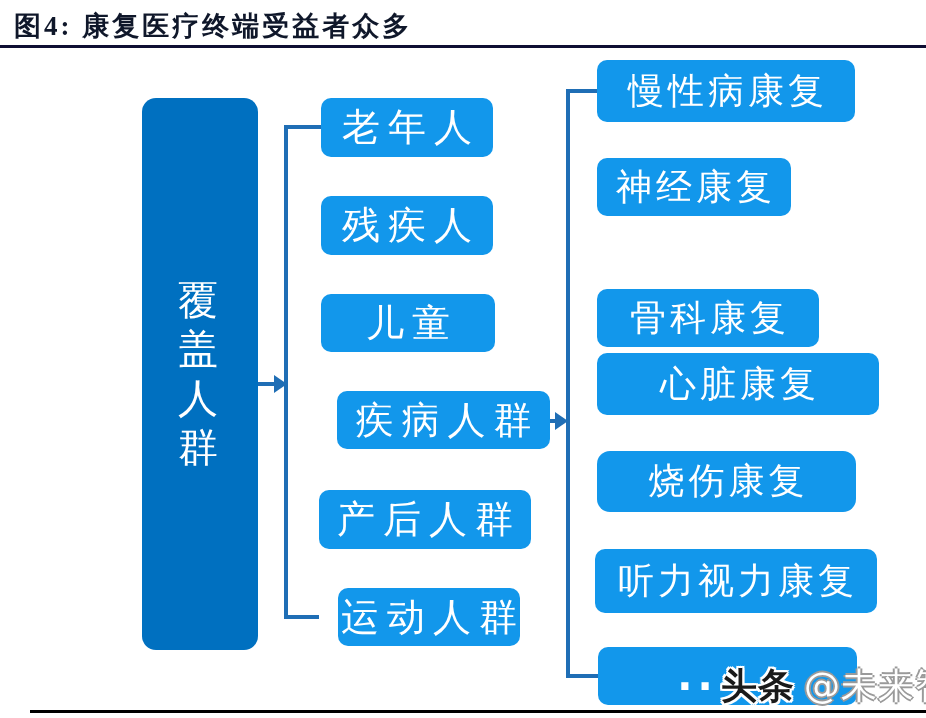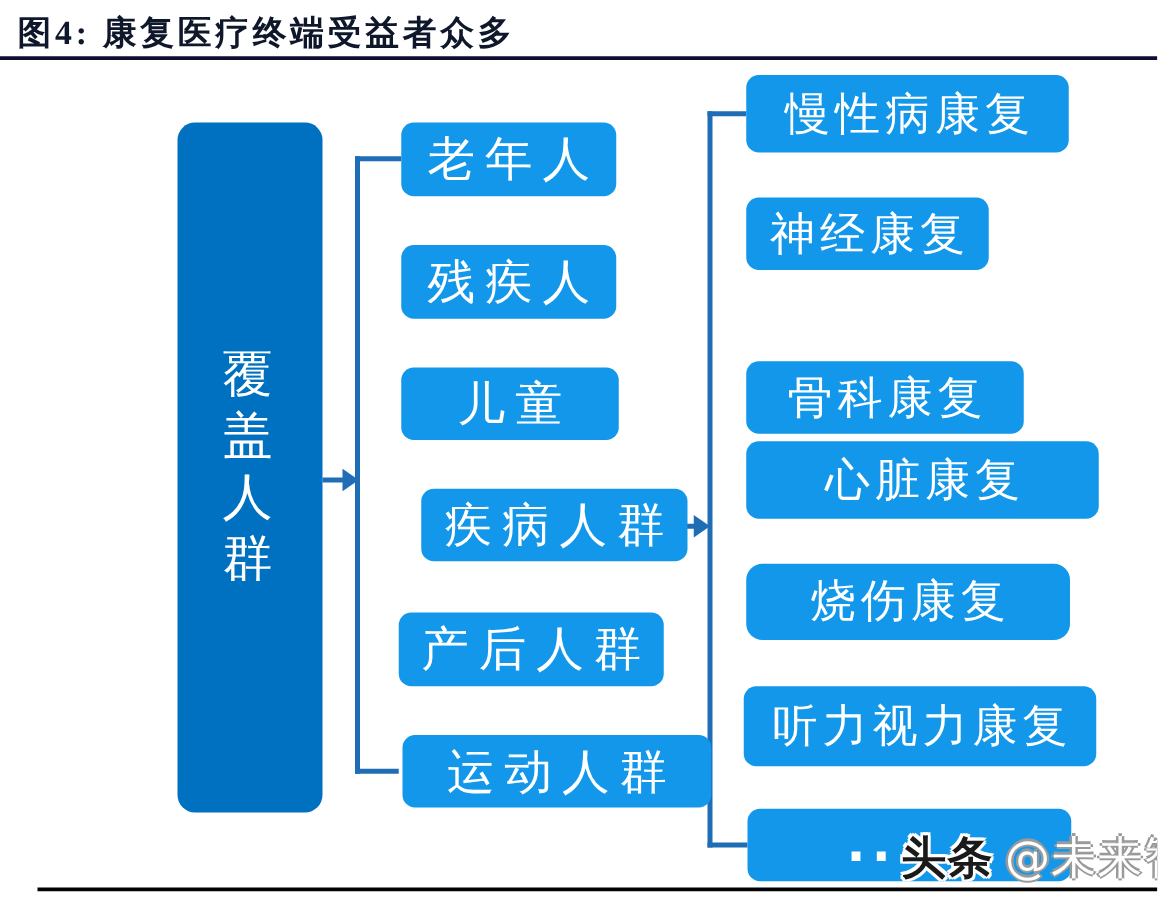--- a/index.html
+++ b/index.html
@@ -78,21 +78,21 @@
   <div class="arrowhead" style="left:555px; top:412px;"></div>
   <div class="line" style="left:566px; top:89px; width:4px; height:589px;"></div>
   <div class="line" style="left:566px; top:89px; width:31px; height:4px;"></div>
   <div class="line" style="left:566px; top:674px; width:32px; height:4px;"></div>
 
   <div class="node" style="left:321px; top:98px;  width:172px; height:59px;">老年人</div>
   <div class="node" style="left:321px; top:196px; width:172px; height:59px;">残疾人</div>
   <div class="node" style="left:321px; top:294px; width:174px; height:58px;">儿童</div>
   <div class="node" style="left:337px; top:391px; width:213px; height:58px;">疾病人群</div>
   <div class="node" style="left:319px; top:490px; width:212px; height:59px;">产后人群</div>
-  <div class="node" style="left:322px; top:588px; width:247px; height:58px;">运动人群</div>
+  <div class="node" style="left:338px; top:588px; width:182px; height:58px;">运动人群</div>
 
   <div class="node r" style="left:597px; top:60px;  width:258px; height:62px;">慢性病康复</div>
   <div class="node r" style="left:597px; top:158px; width:194px; height:58px;">神经康复</div>
   <div class="node r" style="left:597px; top:255px; width:222px; height:58px;margin-top:34px;">骨科康复</div>
   <div class="node r" style="left:597px; top:353px; width:282px; height:62px;">心脏康复</div>
   <div class="node r" style="left:597px; top:451px; width:259px; height:61px;border-radius:13px;">烧伤康复</div>
   <div class="node r" style="left:595px; top:549px; width:282px; height:64px;">听力视力康复</div>
   <div class="node r dots" style="left:598px; top:647px; width:259px; height:58px;">...</div>
 
   <div class="watermark">

